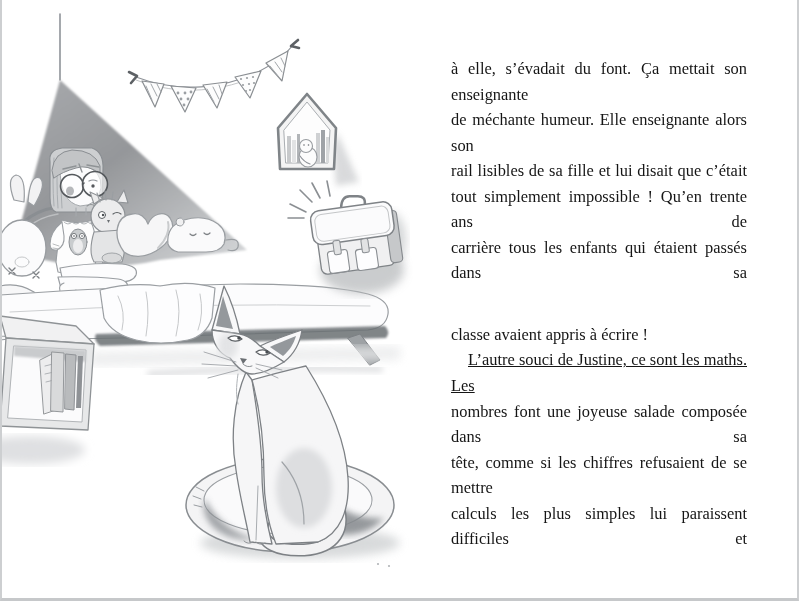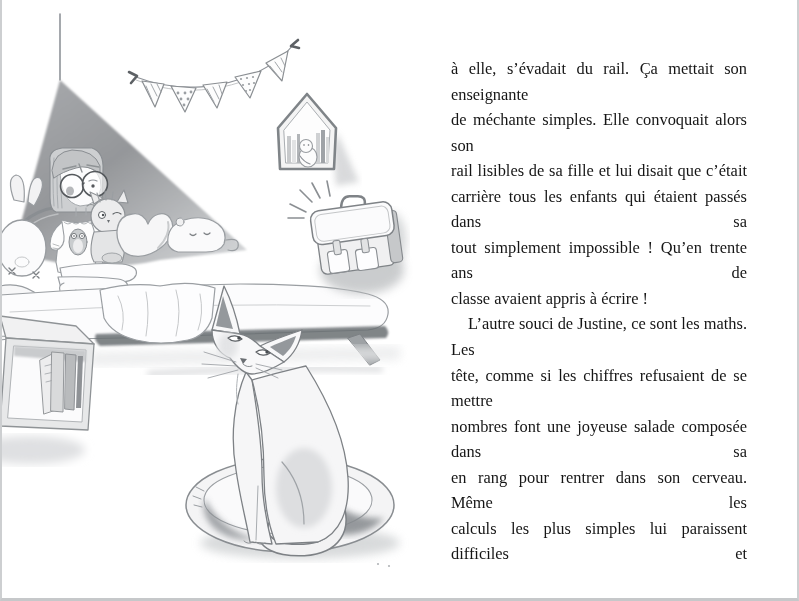--- a/index.html
+++ b/index.html
@@ -10,22 +10,22 @@
   .page-frame{
     position:absolute;inset:0;box-sizing:border-box;pointer-events:none;
     border-left:2px solid #cdcfd1;border-right:2px solid #cdcfd1;border-bottom:3px solid #c6c8ca;
   }
   #illustration{position:absolute;left:0;top:0;}
   #text-block{
     position:absolute;left:451px;top:56px;width:296px;
     font-size:16.4px;line-height:25.55px;color:#151515;
   }
   .text-line{text-align:justify;text-align-last:justify;}
-  .text-line.para-end{text-align-last:left;}
-  .text-line.indent{text-indent:17px;}
+  .text-line.para-end{text-align-last:left;margin-top:36px;}
+  .text-line.indent{text-indent:17px;text-decoration:underline;}
   #page-number{
     position:absolute;left:451px;top:596px;width:296px;text-align:center;
     font-size:12.5px;color:#0f766e;
   }
   svg .ln{fill:none;stroke:#8f9399;stroke-width:1.2;}
 </style>
 </head>
 <body>
 
 <svg id="illustration" width="440" height="601" viewBox="0 0 440 601">
@@ -259,28 +259,27 @@
     </g>
 
     <g fill="#b2b5b8">
       <circle cx="378" cy="564" r="1.1"></circle>
         <circle cx="389" cy="566" r="1.1"></circle>
     </g>
   </g>
 </svg>
 
 <div id="text-block">
-    <div class="text-line">à elle, s’évadait du rail. Ça mettait son enseignante</div>
-    <div class="text-line">de méchante simples. Elle convoquait alors son</div>
+    <div class="text-line">à elle, s’évadait du font. Ça mettait son enseignante</div>
+    <div class="text-line">de méchante humeur. Elle enseignante alors son</div>
     <div class="text-line">rail lisibles de sa fille et lui disait que c’était</div>
+    <div class="text-line">tout simplement impossible ! Qu’en trente ans de</div>
     <div class="text-line">carrière tous les enfants qui étaient passés dans sa</div>
-    <div class="text-line">tout simplement impossible ! Qu’en trente ans de</div>
     <div class="text-line para-end">classe avaient appris à écrire !</div>
     <div class="text-line indent">L’autre souci de Justine, ce sont les maths. Les</div>
+    <div class="text-line">nombres font une joyeuse salade composée dans sa</div>
     <div class="text-line">tête, comme si les chiffres refusaient de se mettre</div>
-    <div class="text-line">nombres font une joyeuse salade composée dans sa</div>
-    <div class="text-line">en rang pour rentrer dans son cerveau. Même les</div>
     <div class="text-line">calculs les plus simples lui paraissent difficiles et</div>
   </div>
 
 <div id="page-number">11</div>
 
 <div class="page-frame"></div>
 
 </body></html>

